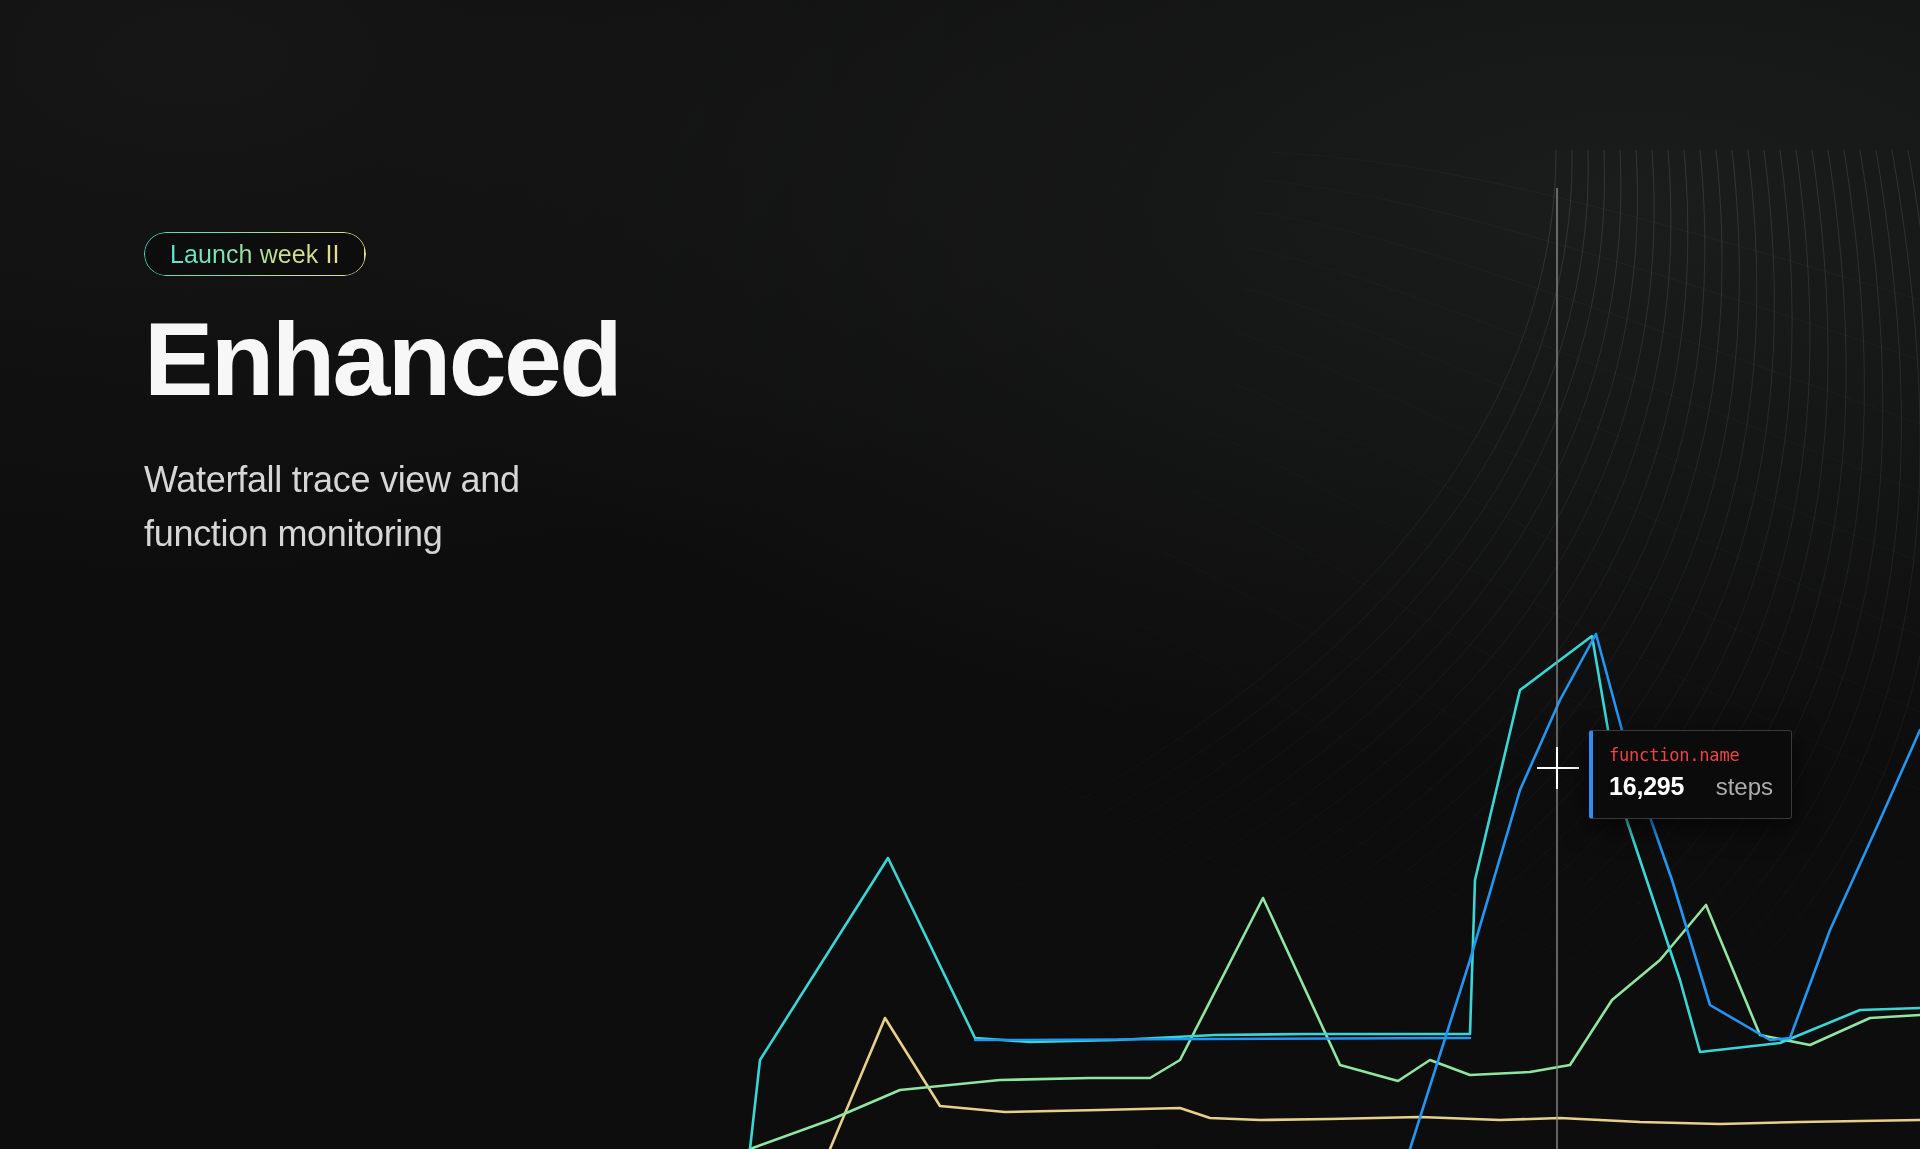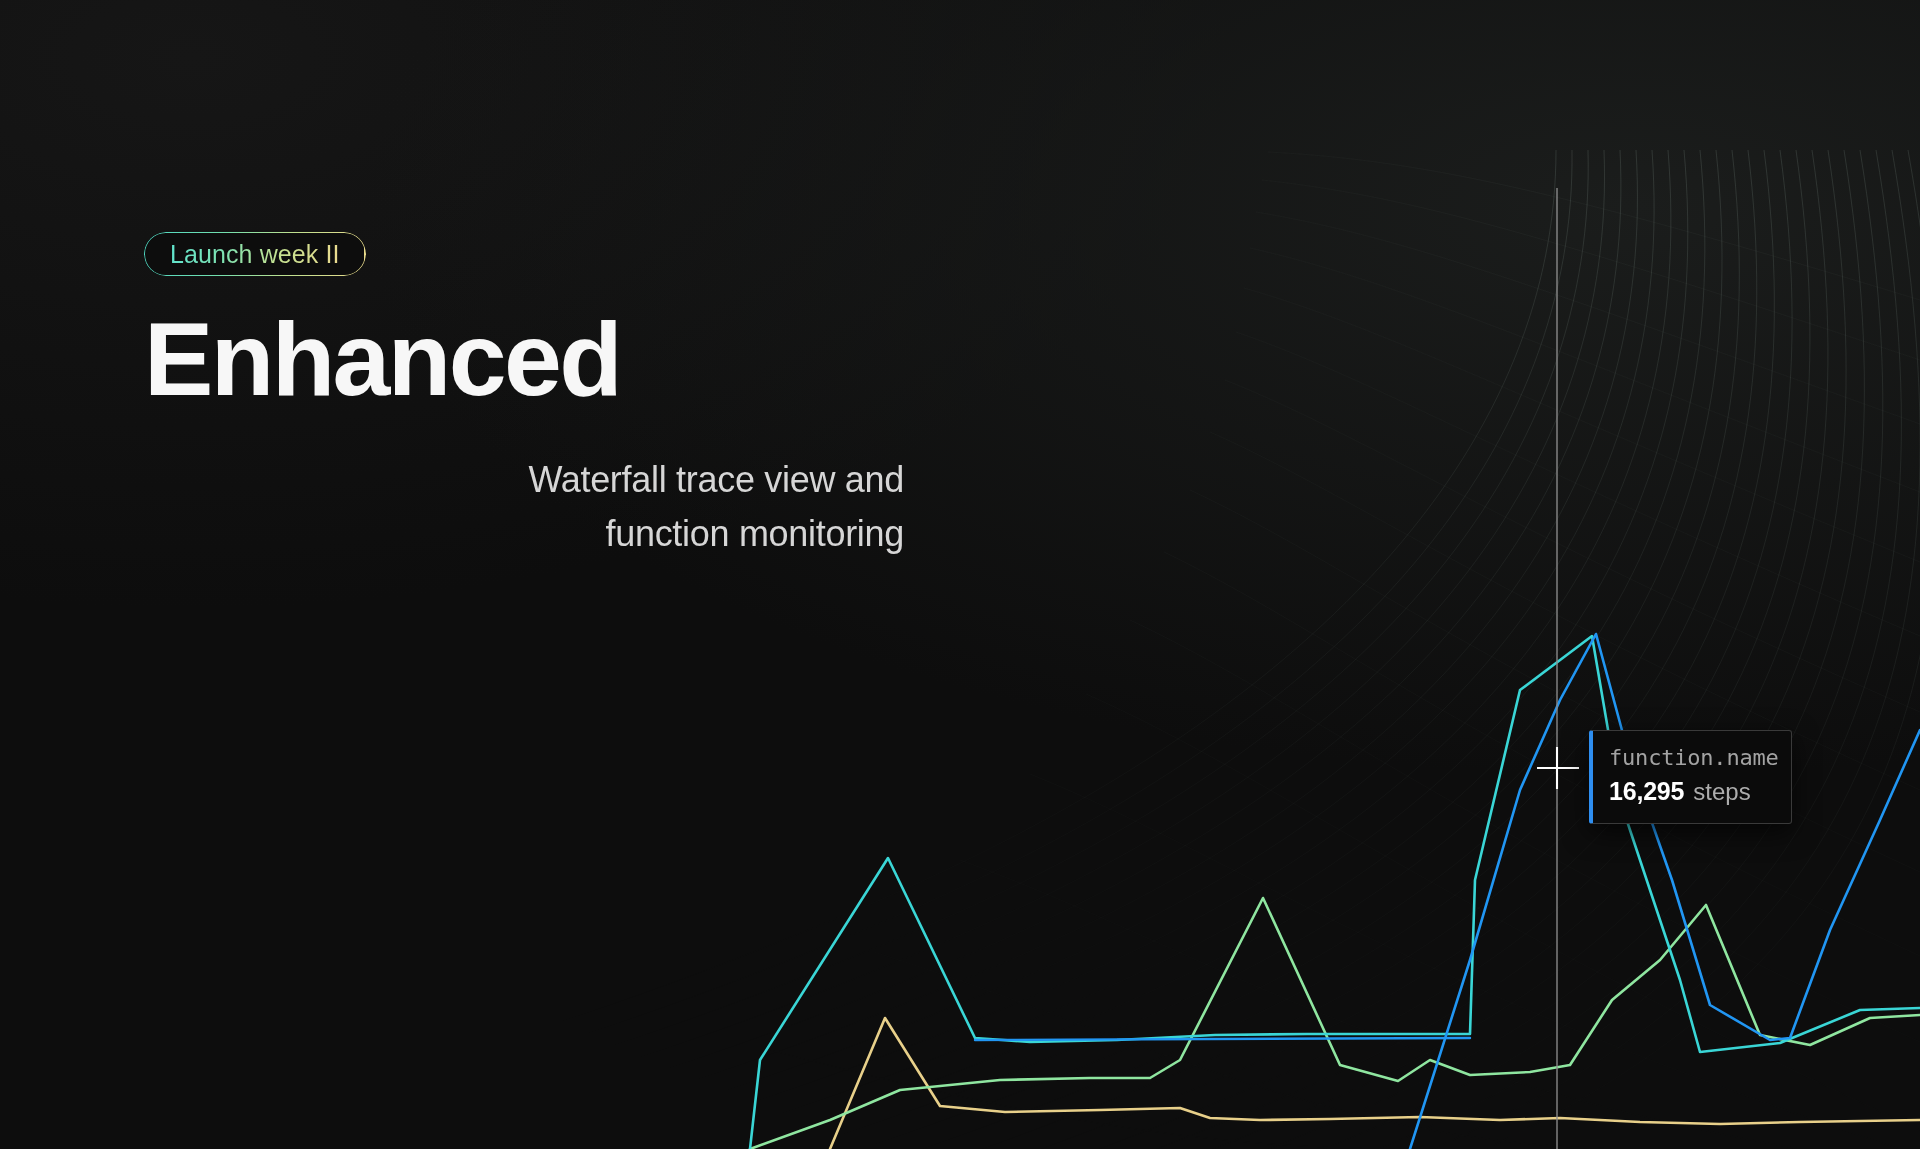--- a/index.html
+++ b/index.html
@@ -87,21 +87,21 @@
   }
 
   #subtitle {
     margin-top:36px;
     font-size:36px;
     line-height:1.5;
     font-weight:400;
     color:#d6d6d6;
     letter-spacing:-0.3px;
   }
-  #subtitle span { display:block;text-align:right; }
+  #subtitle span { display:block; }
 
   
   #chartLayer {
     position:absolute; inset:0;
     pointer-events:none;
   }
   #chartLayer svg { display:block; width:1920px; height:1149px; }
 
   
   #tooltip {
@@ -110,29 +110,30 @@
     width:203px;
     padding:14px 18px 17px 16px;
     background:#0b0b0b;
     border:1px solid #3a3a3a;
     border-left:4px solid #2e8ef0;
     border-radius:3px;
     box-shadow:0 8px 26px rgba(0,0,0,.65);
   }
   #tooltip .tt-title {
     font-family:"DejaVu Sans Mono", monospace;
-    font-size:22px;
-    color:#a3a3a3;
+    font-size:17px;
+    color:#ef4444;
     letter-spacing:-0.2px;
     white-space:nowrap;
   }
   #tooltip .tt-row {
     margin-top:7px;
-    display:flex; align-items:baseline; gap:9px;
+    display:flex; align-items:baseline; 
     white-space:nowrap;
+    justify-content:space-between;
   }
   #tooltip .tt-value {
     font-size:25px;
     font-weight:600;
     color:#ffffff;
     letter-spacing:-0.2px;
   }
   #tooltip .tt-unit {
     font-size:24px;
     color:#adadad;

